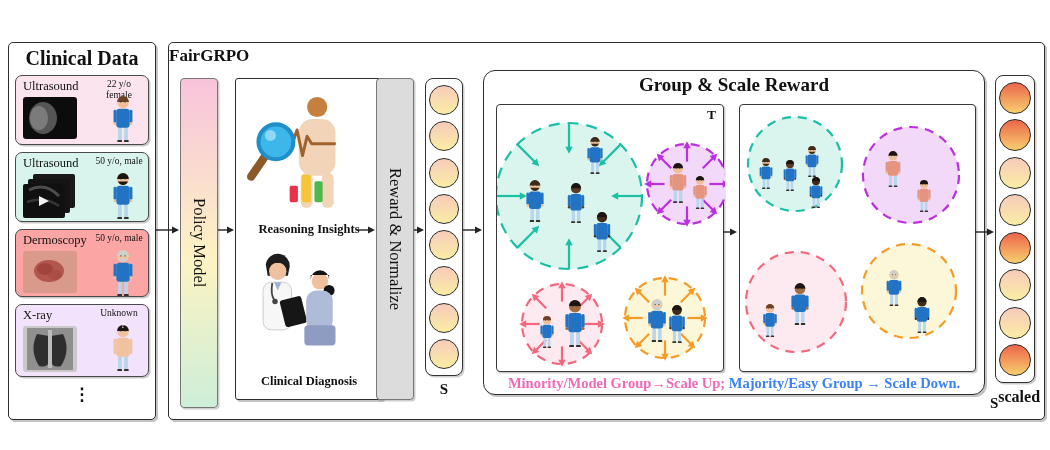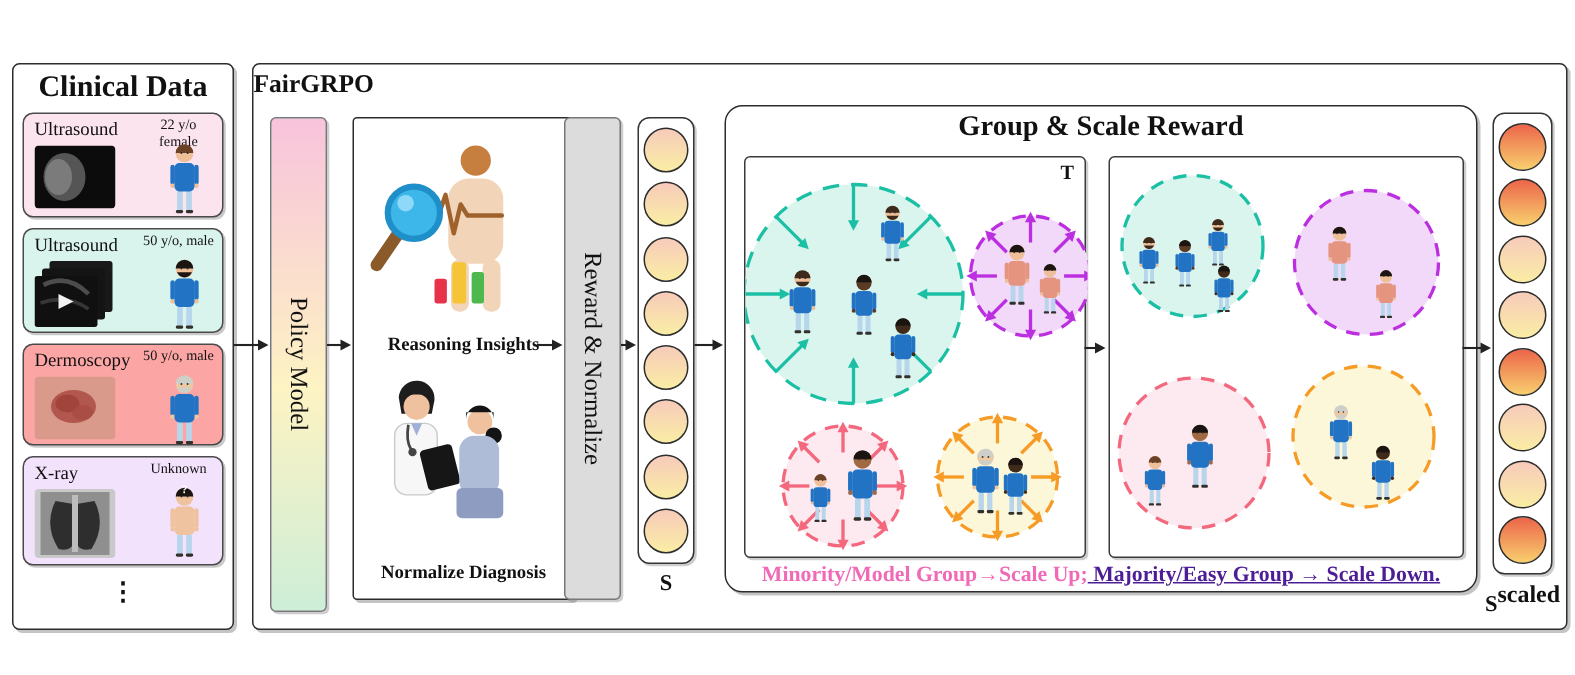--- a/index.html
+++ b/index.html
@@ -208,21 +208,21 @@
       <path d="M35 41 L39 50 L43 41 Z" fill="#9fb0d6"></path>
       <path d="M33 42 q-2 12 2 18" fill="none" stroke="#444" stroke-width="2"></path>
       <circle cx="36" cy="62" r="3" fill="#444"></circle>
       <rect x="44" y="58" width="24" height="30" rx="3" fill="#161616" transform="rotate(-14 56 73)"></rect>
       <circle cx="85" cy="40" r="9" fill="#f0c19e"></circle>
       <path d="M75 38 A10 10 0 0 1 95 38 L95 33 L75 33 Z" fill="#141414"></path>
       <circle cx="95" cy="50" r="6" fill="#141414"></circle>
       <rect x="70" y="50" width="29" height="44" rx="11" fill="#aebcd8"></rect>
       <rect x="68" y="88" width="34" height="22" rx="4" fill="#8d9cc0"></rect>
     </svg>
-    <div class="ins-label" style="top:295px;">Normalize Diagnosis</div>
+    <div class="ins-label" style="top:295px;">Clinical Diagnosis</div>
   </div>
 
   <div class="vbar" id="reward-bar" style="left: 376px; top: 78px; width: 38px; height: 322px; background: rgb(220, 220, 220);">
     <span>Reward &amp; Normalize</span>
   </div>
 
   <div class="score-col" id="s-col" style="left:425px;top:78px;width:38px;height:298px;">
       <div class="dot" style="width:30px;height:30px;background:linear-gradient(180deg, #f7cbbb, #faeda4);"></div>
       <div class="dot" style="width:30px;height:30px;background:linear-gradient(180deg, #f7cbbb, #faeda4);"></div>
       <div class="dot" style="width:30px;height:30px;background:linear-gradient(180deg, #f7cbbb, #faeda4);"></div>
@@ -619,21 +619,21 @@
             <circle cx="188.21" cy="213.78" r="1.1700000000000002" fill="#402a19"></circle>
             <rect x="176.78" y="201.9" width="10.44" height="14.85" rx="2.52" fill="#2273c4"></rect>
             <circle cx="182" cy="196.95" r="4.59" fill="#402a19"></circle>
             <path d="M 177.41 196.68 A 4.59 4.59 0 0 1 186.59 196.68 Z" fill="#1b1410"></path>
             <circle cx="180.38" cy="196.68" r="0.49500000000000005" fill="#2a2a2a"></circle>
             <circle cx="183.62" cy="196.68" r="0.49500000000000005" fill="#2a2a2a"></circle>
           </g>
         </svg>
     </div>
     <div class="caption" style="top:304px;">
-      <span id="cap-min" style="color: rgb(240, 106, 184);">Minority/Model Group→Scale Up;</span><span id="cap-maj" style="color: #4c1d95; text-decoration: underline;"> Majority/Easy Group → Scale Down.</span>
+      <span id="cap-min" style="color: rgb(240, 106, 184);">Minority/Model Group→Scale Up;</span><span id="cap-maj" style="color: #3b82f6;"> Majority/Easy Group → Scale Down.</span>
     </div>
   </div>
 
   <div class="score-col" id="s-scaled-col" style="left:995px;top:75px;width:40px;height:308px;">
       <div class="dot" style="width:32px;height:32px;background:linear-gradient(180deg, #ec654a, #f8cf6e);"></div>
       <div class="dot" style="width:32px;height:32px;background:linear-gradient(180deg, #ec654a, #f8cf6e);"></div>
       <div class="dot" style="width:32px;height:32px;background:linear-gradient(180deg, #f7cbbb, #faeda4);"></div>
       <div class="dot" style="width:32px;height:32px;background:linear-gradient(180deg, #f7cbbb, #faeda4);"></div>
       <div class="dot" style="width:32px;height:32px;background:linear-gradient(180deg, #ec654a, #f8cf6e);"></div>
       <div class="dot" style="width:32px;height:32px;background:linear-gradient(180deg, #f7cbbb, #faeda4);"></div>

